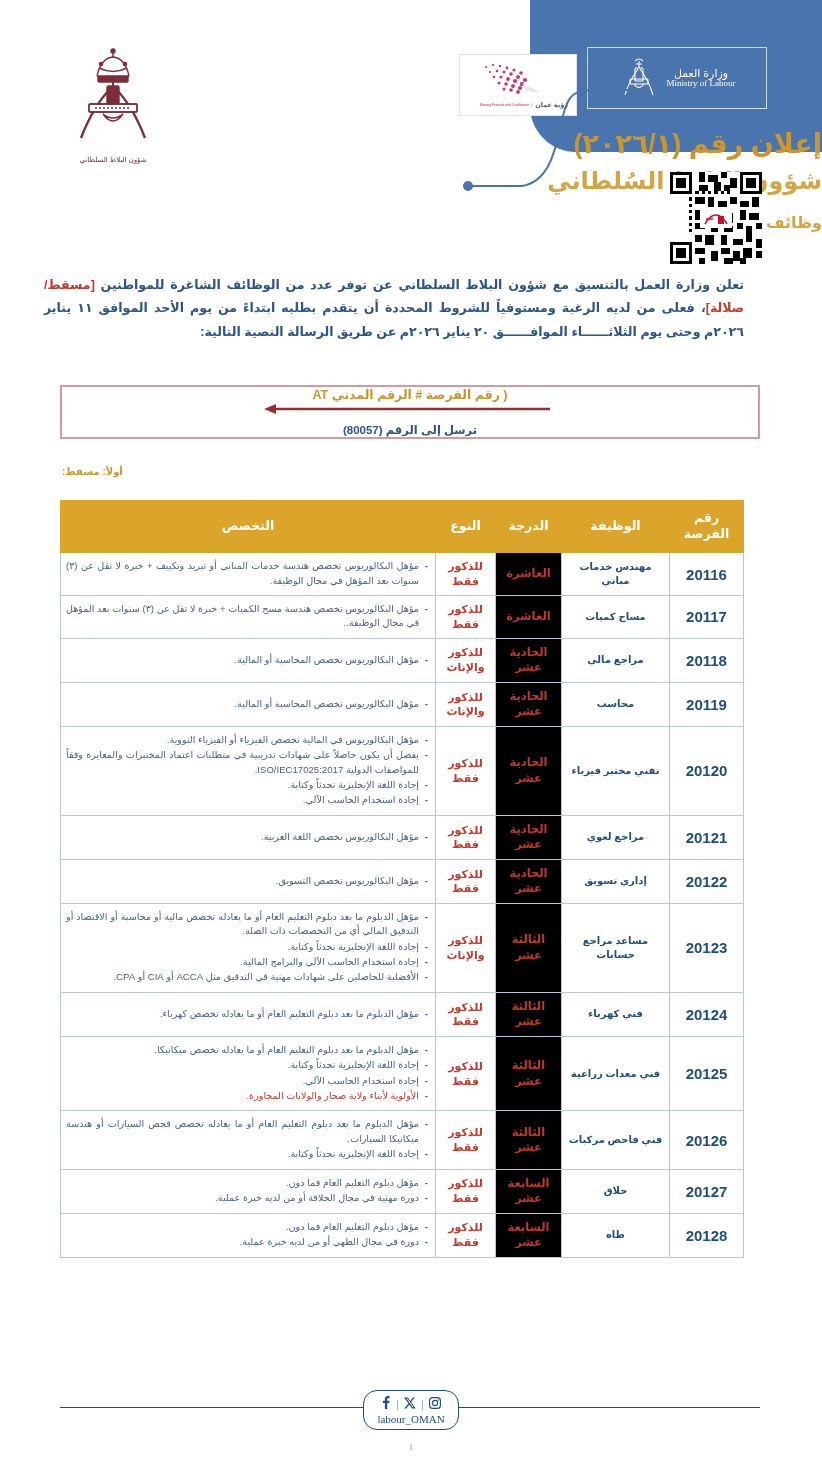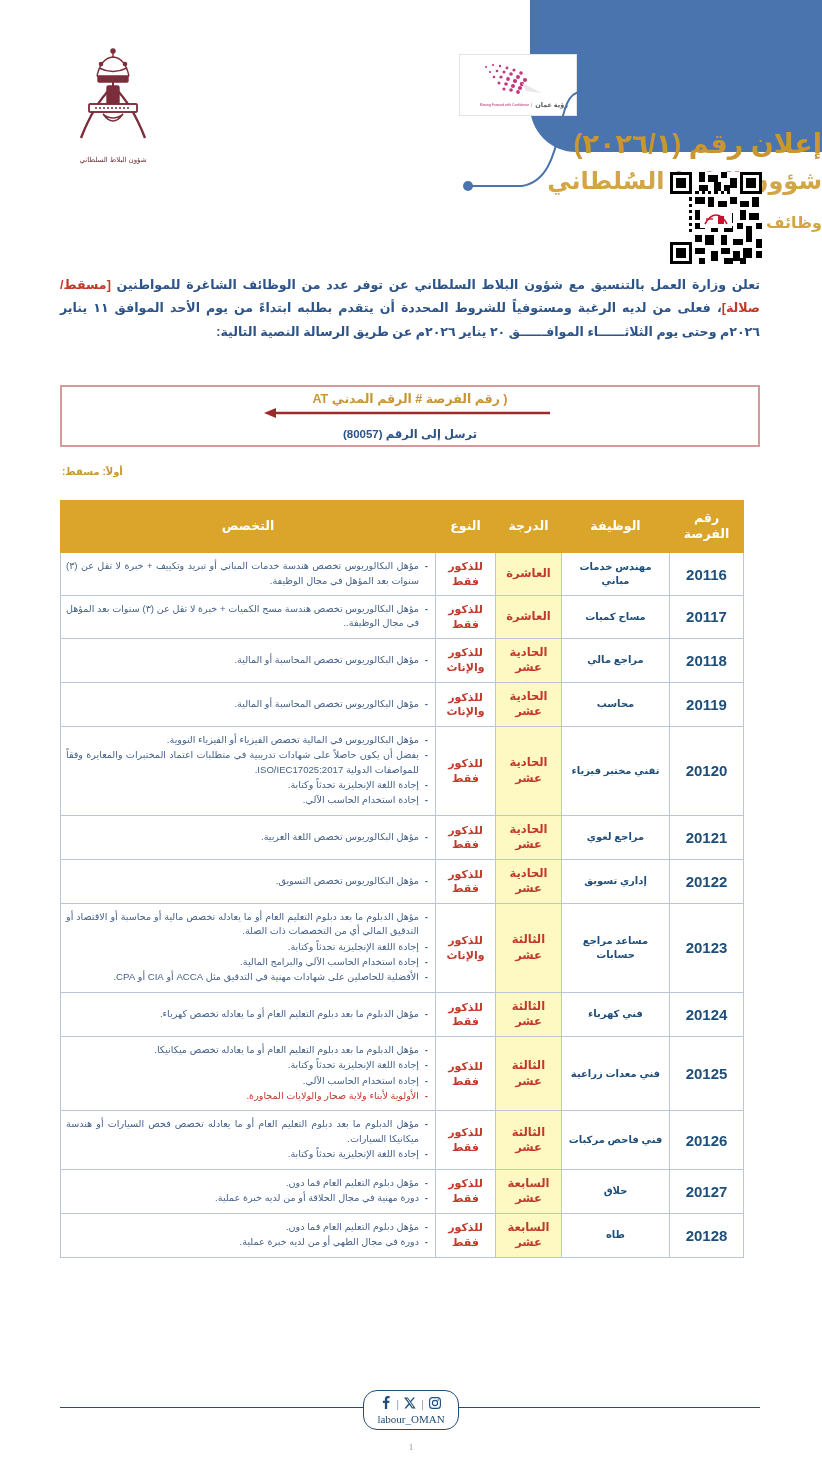--- a/index.html
+++ b/index.html
@@ -79,29 +79,29 @@
   
   .qr-wrap { position: absolute; top: 172px; right: 60px; width: 92px; height: 92px; background:#fff; }
   .qr-logo {
     position:absolute; top: 38px; left: 30px; width: 32px; height: 18px;
     display:flex; align-items:center; justify-content:center;
     font-size: 7px; color:#c8102e; font-weight:bold; background:#fff;
   }
 
   
   .intro {
-    position: absolute; top: 274px; right: 62px; width: 700px;
+    position: absolute; top: 274px; right: 78px; width: 700px;
     direction: rtl; text-align: justify;
     font-size: 12.6px; line-height: 1.85; color: #2c5488; font-weight: bold;
   }
   .hl-red { color: #c0392b; }
 
   
   .sms-box {
-    position: absolute; top: 385px; right: 62px; width: 700px; height: 62px;
+    position: absolute; top: 385px; right: 62px; width: 700px; height: 54px;
     border: 2px solid #d79a9a; background: #fff;
     display: flex; flex-direction: column; align-items: center; justify-content: center;
   }
   .sms-line1 { font-size: 12.5px; font-weight: bold; color: #c9962f; direction: rtl; }
   .sms-arrow { width: 300px; height: 12px; margin: 1px 0; position: relative; }
   .sms-line2 { font-size: 11.5px; font-weight: bold; color: #2c5488; direction: rtl; margin-top: 7px; }
 
   
   .section-label {
     position: absolute; top: 466px; left: 62px;
@@ -115,21 +115,21 @@
     background: #dba52b; color: #ffffff;
     font-size: 12.5px; font-weight: bold; text-align: center;
     padding: 10px 2px; border: 1px solid #dba52b; line-height: 1.25;
   }
   table.jobs td {
     border: 1px solid #b9c6d8;
     vertical-align: middle; padding: 6px 5px;
   }
   .c-id   { width: 74px;  text-align: center; font-size: 15px; font-weight: bold; color: #1f4e79; margin-top: 40px; }
   .c-job  { width: 108px; text-align: center; font-size: 10px; font-weight: bold; color: #1f4e79; line-height:1.4; }
-  .c-grade{ width: 66px;  text-align: center; font-size: 11.5px; font-weight: bold; color: #c0392b; background: #fef9c3; line-height:1.35; }
+  .c-grade{ width: 66px;  text-align: center; font-size: 11.5px; font-weight: bold; color: #c0392b; background: #000000; line-height:1.35; }
   .c-type { width: 60px;  text-align: center; font-size: 11px;   font-weight: bold; color: #c0392b; line-height:1.35; }
   .c-spec { text-align: right; font-size: 9.6px; color: #44618a; line-height: 1.5; }
   .c-spec ul { list-style: none; direction: rtl; }
   .c-spec li { position: relative; padding-right: 11px; text-align: justify; margin-bottom: 1px; }
   .c-spec li::before {
     content: "-"; position: absolute; right: 2px; top: 0; color: #44618a; font-weight: bold;
   }
   .c-spec li.red, .c-spec li.red::before { color: #c0392b; }
 
   
@@ -157,20 +157,39 @@
     font-size: 8px; color: #888; font-family: "Liberation Serif", serif;
   }
 </style>
 </head>
 <body>
 
 <div class="page">
 
   <div class="header-band"></div>
 
+  <div class="mol-logo-box">
+    <div class="mol-text">
+      <div class="mol-ar">وزارة العمل</div>
+      <div class="mol-en">Ministry of Labour</div>
+    </div>
+    <span class="emblem-white">
+      <svg width="40" height="46" viewBox="0 0 40 46">
+        <g stroke="#ffffff" stroke-width="1.1" fill="none">
+          <path d="M6 40 C10 26 16 18 19 14"></path>
+          <path d="M34 40 C30 26 24 18 21 14"></path>
+          <rect x="16" y="13" width="8" height="13" rx="1"></rect>
+          <path d="M20 6 L20 13 M17 9 L23 9"></path>
+          <path d="M16 6 q4 -4 8 0"></path>
+          <rect x="11" y="24" width="18" height="5" rx="1"></rect>
+          <path d="M15 29 q5 7 10 0"></path>
+        </g>
+      </svg>
+    </span>
+  </div>
 
   <div class="vision-logo-box">
     <div class="vision-inner">
       <svg class="vision-dots" width="72" height="36" viewBox="0 0 72 36">
         <g fill="#c2367d">
           <circle cx="10" cy="6" r="1"></circle>
             <circle cx="17" cy="4" r="1.1"></circle>
             <circle cx="24" cy="5" r="1.2"></circle>
           <circle cx="31" cy="7" r="1.4"></circle>
             <circle cx="38" cy="9" r="1.6"></circle>

